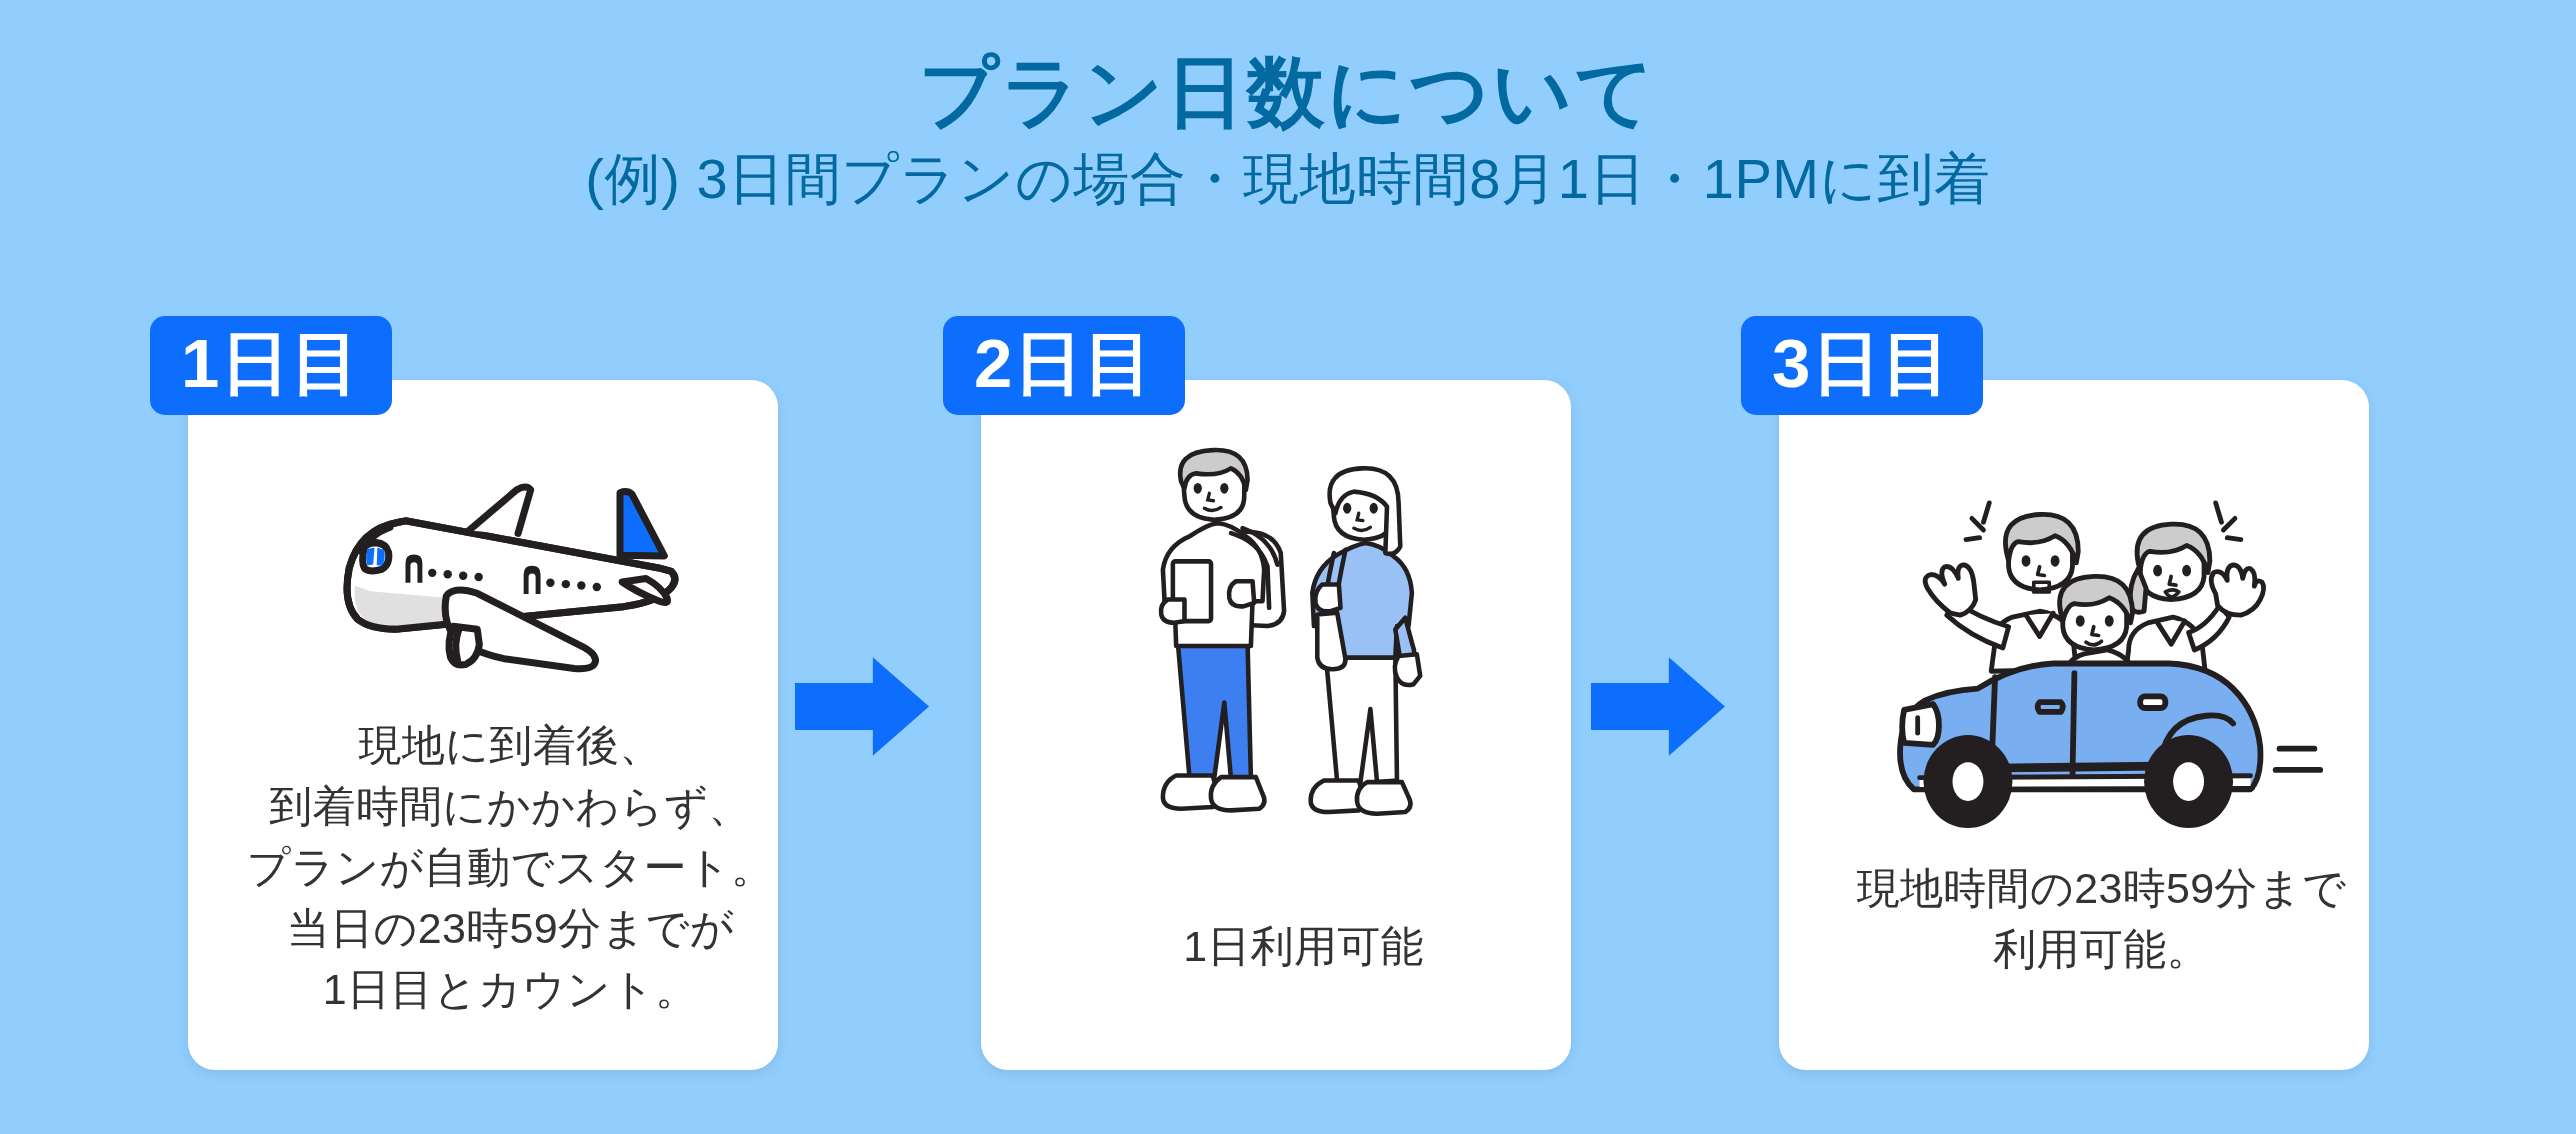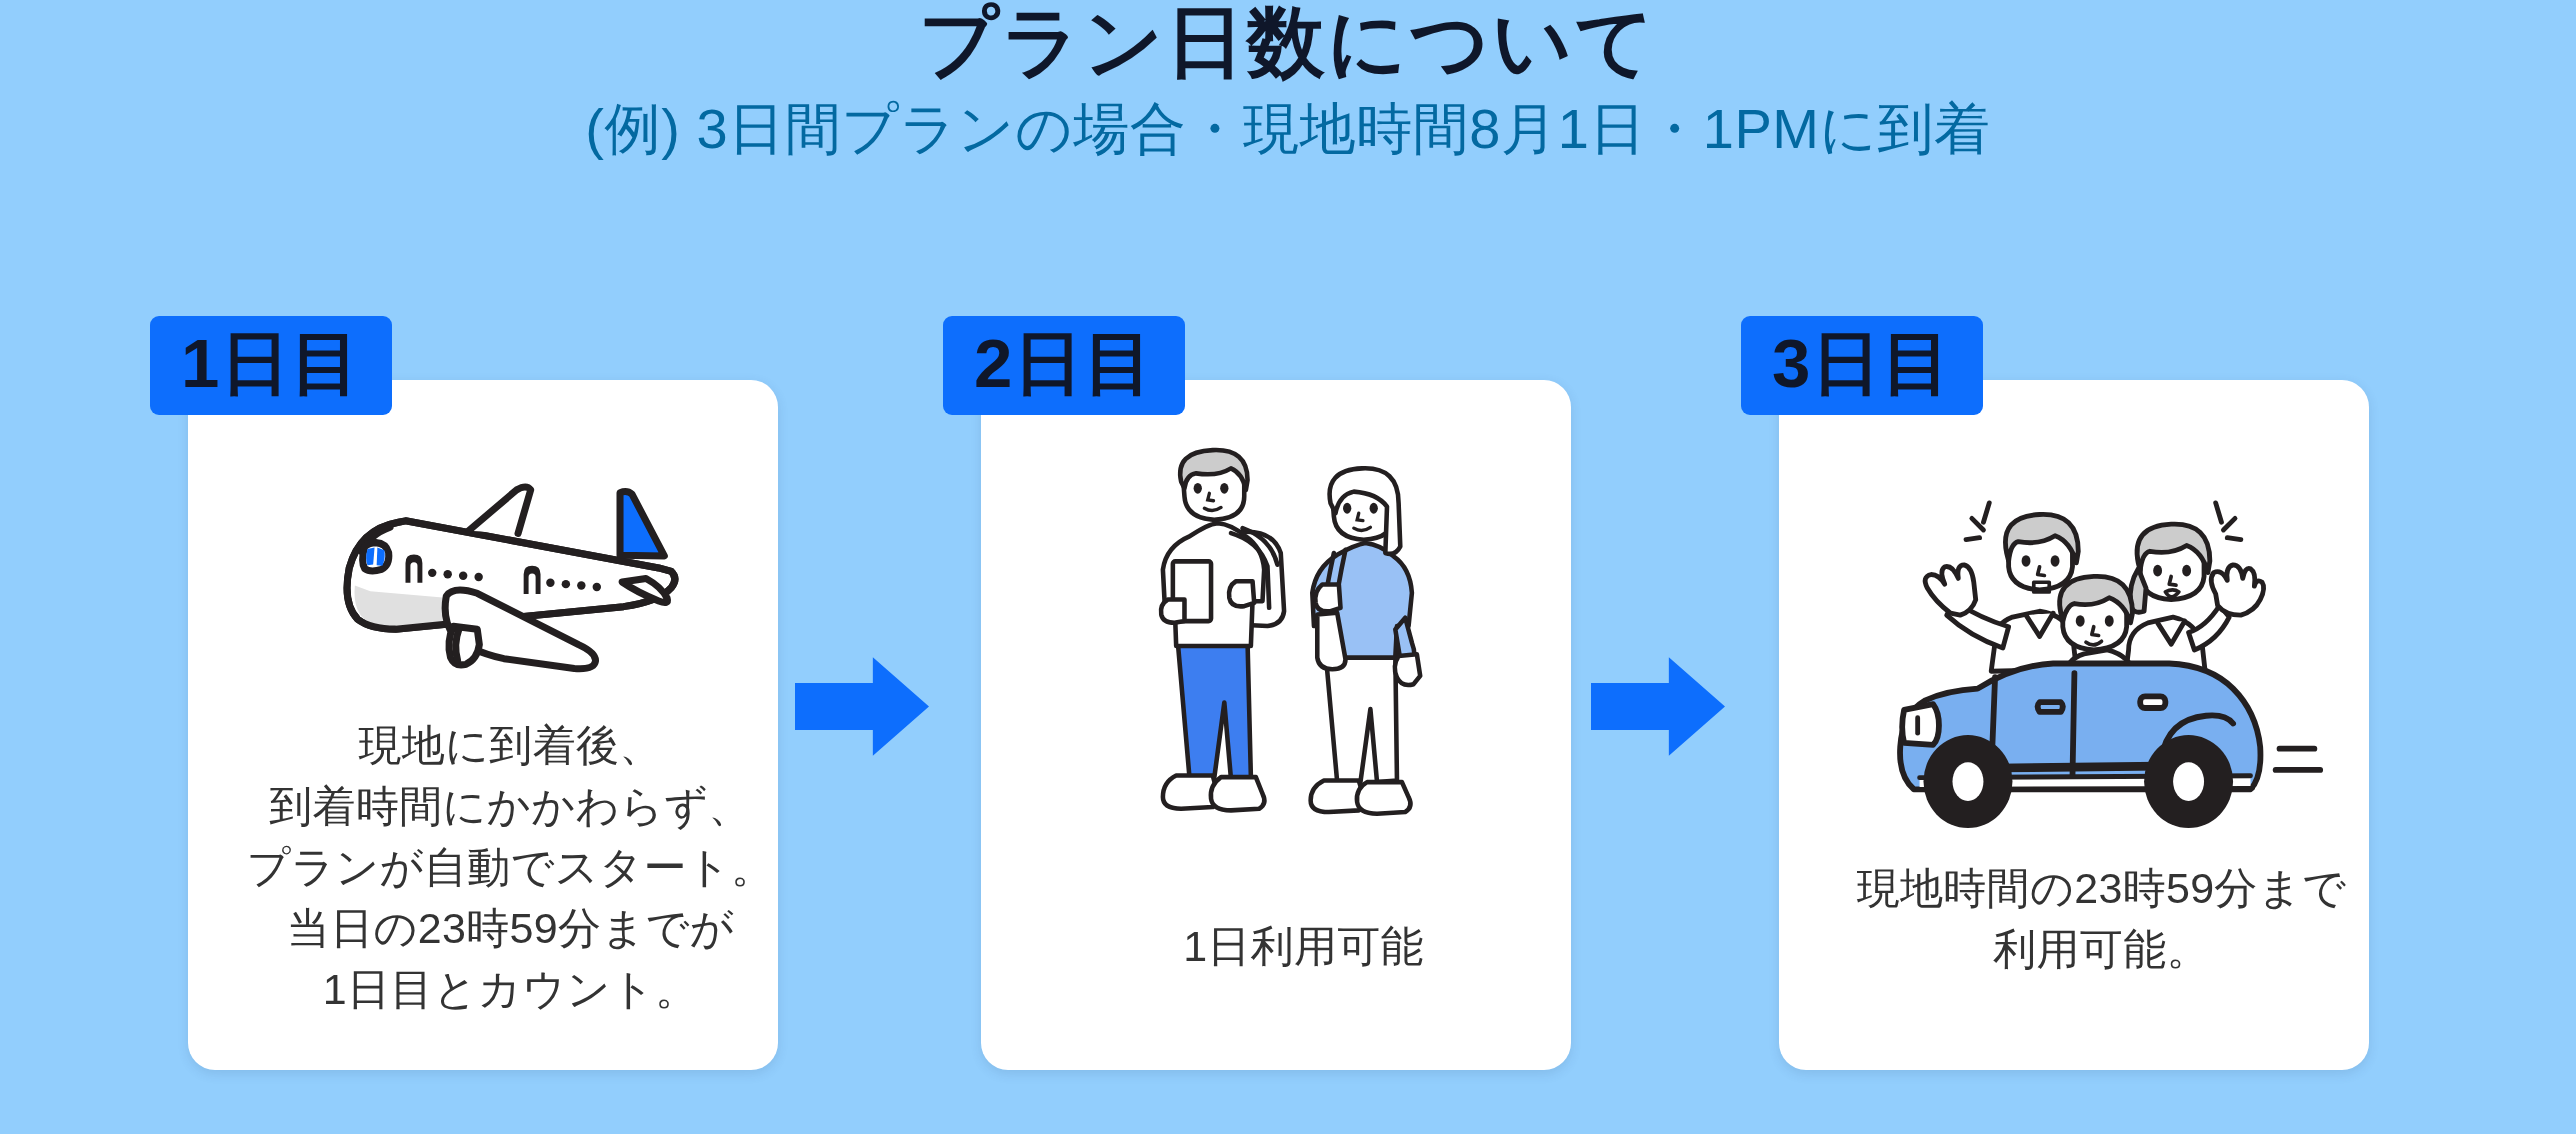--- a/index.html
+++ b/index.html
@@ -18,23 +18,24 @@
   
   #header {
     position: absolute;
     left: 0;
     top: 0;
     width: 2576px;
     text-align: center;
   }
   #page-title {
     margin: 0;
+    padding-top: 50px;
     font-size: 78px;
     font-weight: 700;
-    color: #0f172a;
+    color: #0369a1;
     letter-spacing: 2.6px;
     line-height: 1.08;
     white-space: nowrap;
   }
   #page-subtitle {
     margin: 0;
     padding-top: 14px;
     font-size: 56px;
     font-weight: 400;
     color: #0369a1;
@@ -72,22 +73,22 @@
     border-radius: 27px;
     box-shadow: 0 3.8px 10.2px rgba(40, 70, 110, 0.13);
     box-sizing: border-box;
   }
 
   .day-badge {
     position: absolute;
     top: -64px;
     left: -38px;
     background: #0d6efd;
-    color: #0f172a;
-    border-radius: 9px;
+    color: #ffffff;
+    border-radius: 15px;
     padding: 9px 31px 12.8px 31px;
     font-size: 69px;
     font-weight: 700;
     line-height: 1.12;
     letter-spacing: 1.3px;
     white-space: nowrap;
     z-index: 5;
   }
 
   .illustration {

